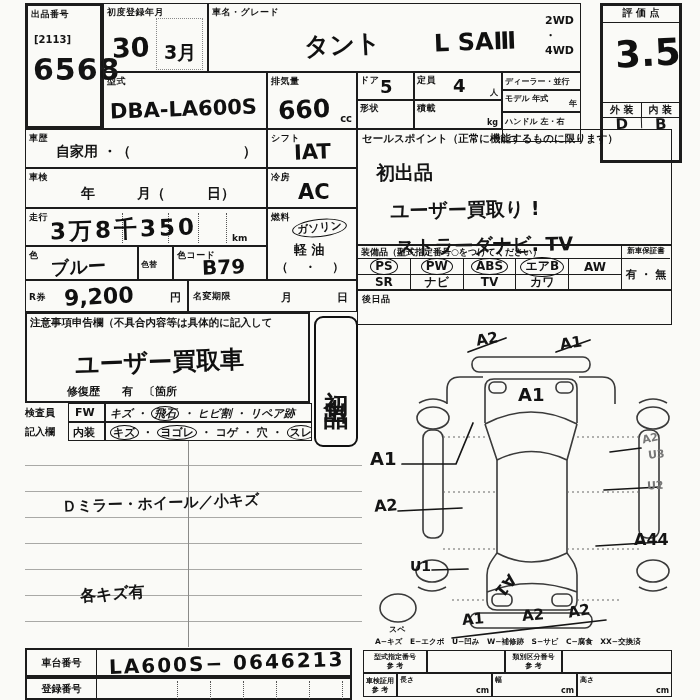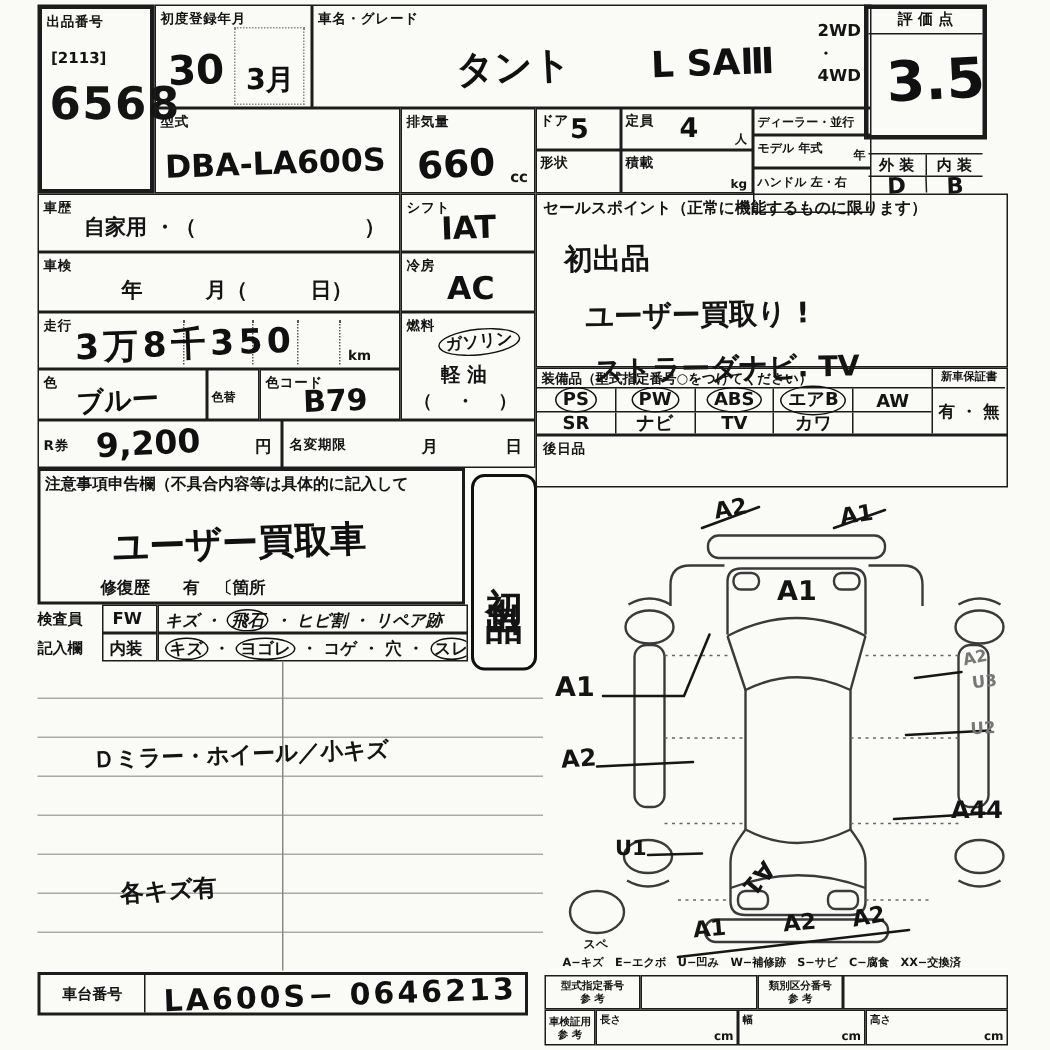--- a/index.html
+++ b/index.html
@@ -59,21 +59,21 @@
     <span class="lbl" style="left:3px;top:2px;">車名・グレード</span>
     <span class="hw rot-3" style="left:95px;top:24px;font-size:25px;">タント</span>
     <span class="hw rot-2" style="left:225px;top:24px;font-size:24px;">L SAⅢ</span>
     <div class="abs" style="right:6px;top:10px;text-align:left;font-size:11px;font-weight:bold;line-height:1.35;">
       <span>2WD</span><br>
       <span>・</span><br>
       <span>4WD</span>
     </div>
   </div>
 
-  <div class="cell b3" style="left:576px;top:3px;width:82px;height:90px;">
+  <div class="cell b3" style="left:600px;top:3px;width:82px;height:160px;">
     <div class="abs" style="left:0;top:0;width:100%;height:17px;border-bottom:1.6px solid #1c1c1c;text-align:center;font-size:10px;font-weight:bold;">評 価 点</div>
     <span class="hw rot-3" style="left:12px;top:26px;font-size:37px;">3.5</span>
     <div class="abs" style="left:0;top:96px;width:100%;height:16px;border-top:1.6px solid #1c1c1c;border-bottom:1.6px solid #1c1c1c;display:flex;">
       <span style="flex:1;text-align:center;font-size:10px;font-weight:bold;border-right:1.4px solid #1c1c1c;">外 装</span>
       <span style="flex:1;text-align:center;font-size:10px;font-weight:bold;">内 装</span>
     </div>
     <div class="abs" style="left:0;top:112px;width:100%;height:11px;display:flex;">
       <span style="flex:1;text-align:center;font-size:15px;font-weight:bold;border-right:1.4px solid #1c1c1c;line-height:.8;" class="rot-2">D</span>
       <span style="flex:1;text-align:center;font-size:15px;font-weight:bold;line-height:.8;" class="rot-2">B</span>
     </div>
@@ -200,20 +200,29 @@
   <div class="gline" style="top:621px;"></div>
   <div class="vdiv"></div>
   <div id="memo-area">
       <span class="memo-line memo-0">Ｄミラー・ホイール／小キズ</span>
       <span class="memo-line memo-1">各キズ有</span>
     </div>
 
   <div class="cell b2" style="left:25px;top:648px;width:327px;height:29px;border-width:2.6px;">
     <div class="abs" style="left:0;top:0;width:70px;height:100%;border-right:1.6px solid #1c1c1c;display:flex;align-items:center;justify-content:center;font-size:10px;font-weight:bold;">車台番号</div>
     <span class="hw rot-2" style="left:82px;top:1px;font-size:20px;letter-spacing:2px;">LA600S− 0646213</span>
+  </div>
+  <div class="cell b2" style="left:25px;top:677px;width:327px;height:23px;">
+    <div class="abs" style="left:0;top:0;width:70px;height:100%;border-right:1.6px solid #1c1c1c;display:flex;align-items:center;justify-content:center;font-size:10px;font-weight:bold;">登録番号</div>
+    <span class="dotv" style="left:150px;top:2px;height:18px;"></span>
+    <span class="dotv" style="left:183px;top:2px;height:18px;"></span>
+    <span class="dotv" style="left:216px;top:2px;height:18px;"></span>
+    <span class="dotv" style="left:249px;top:2px;height:18px;"></span>
+    <span class="dotv" style="left:282px;top:2px;height:18px;"></span>
+    <span class="dotv" style="left:315px;top:2px;height:18px;"></span>
   </div>
 
   <div class="cell" style="left:357px;top:129px;width:315px;height:116px;">
     <span class="abs" style="left:4px;top:2px;font-size:10.5px;font-weight:bold;white-space:nowrap;">セールスポイント（正常に機能するものに限ります）</span>
     <div id="sales-lines" class="abs" style="left:0;top:14px;width:100%;">
         <span class="sales-line">初出品</span>
         <span class="sales-line">ユーザー買取り !</span>
         <span class="sales-line">ストラーダナビ. TV</span>
       </div>
   </div>

